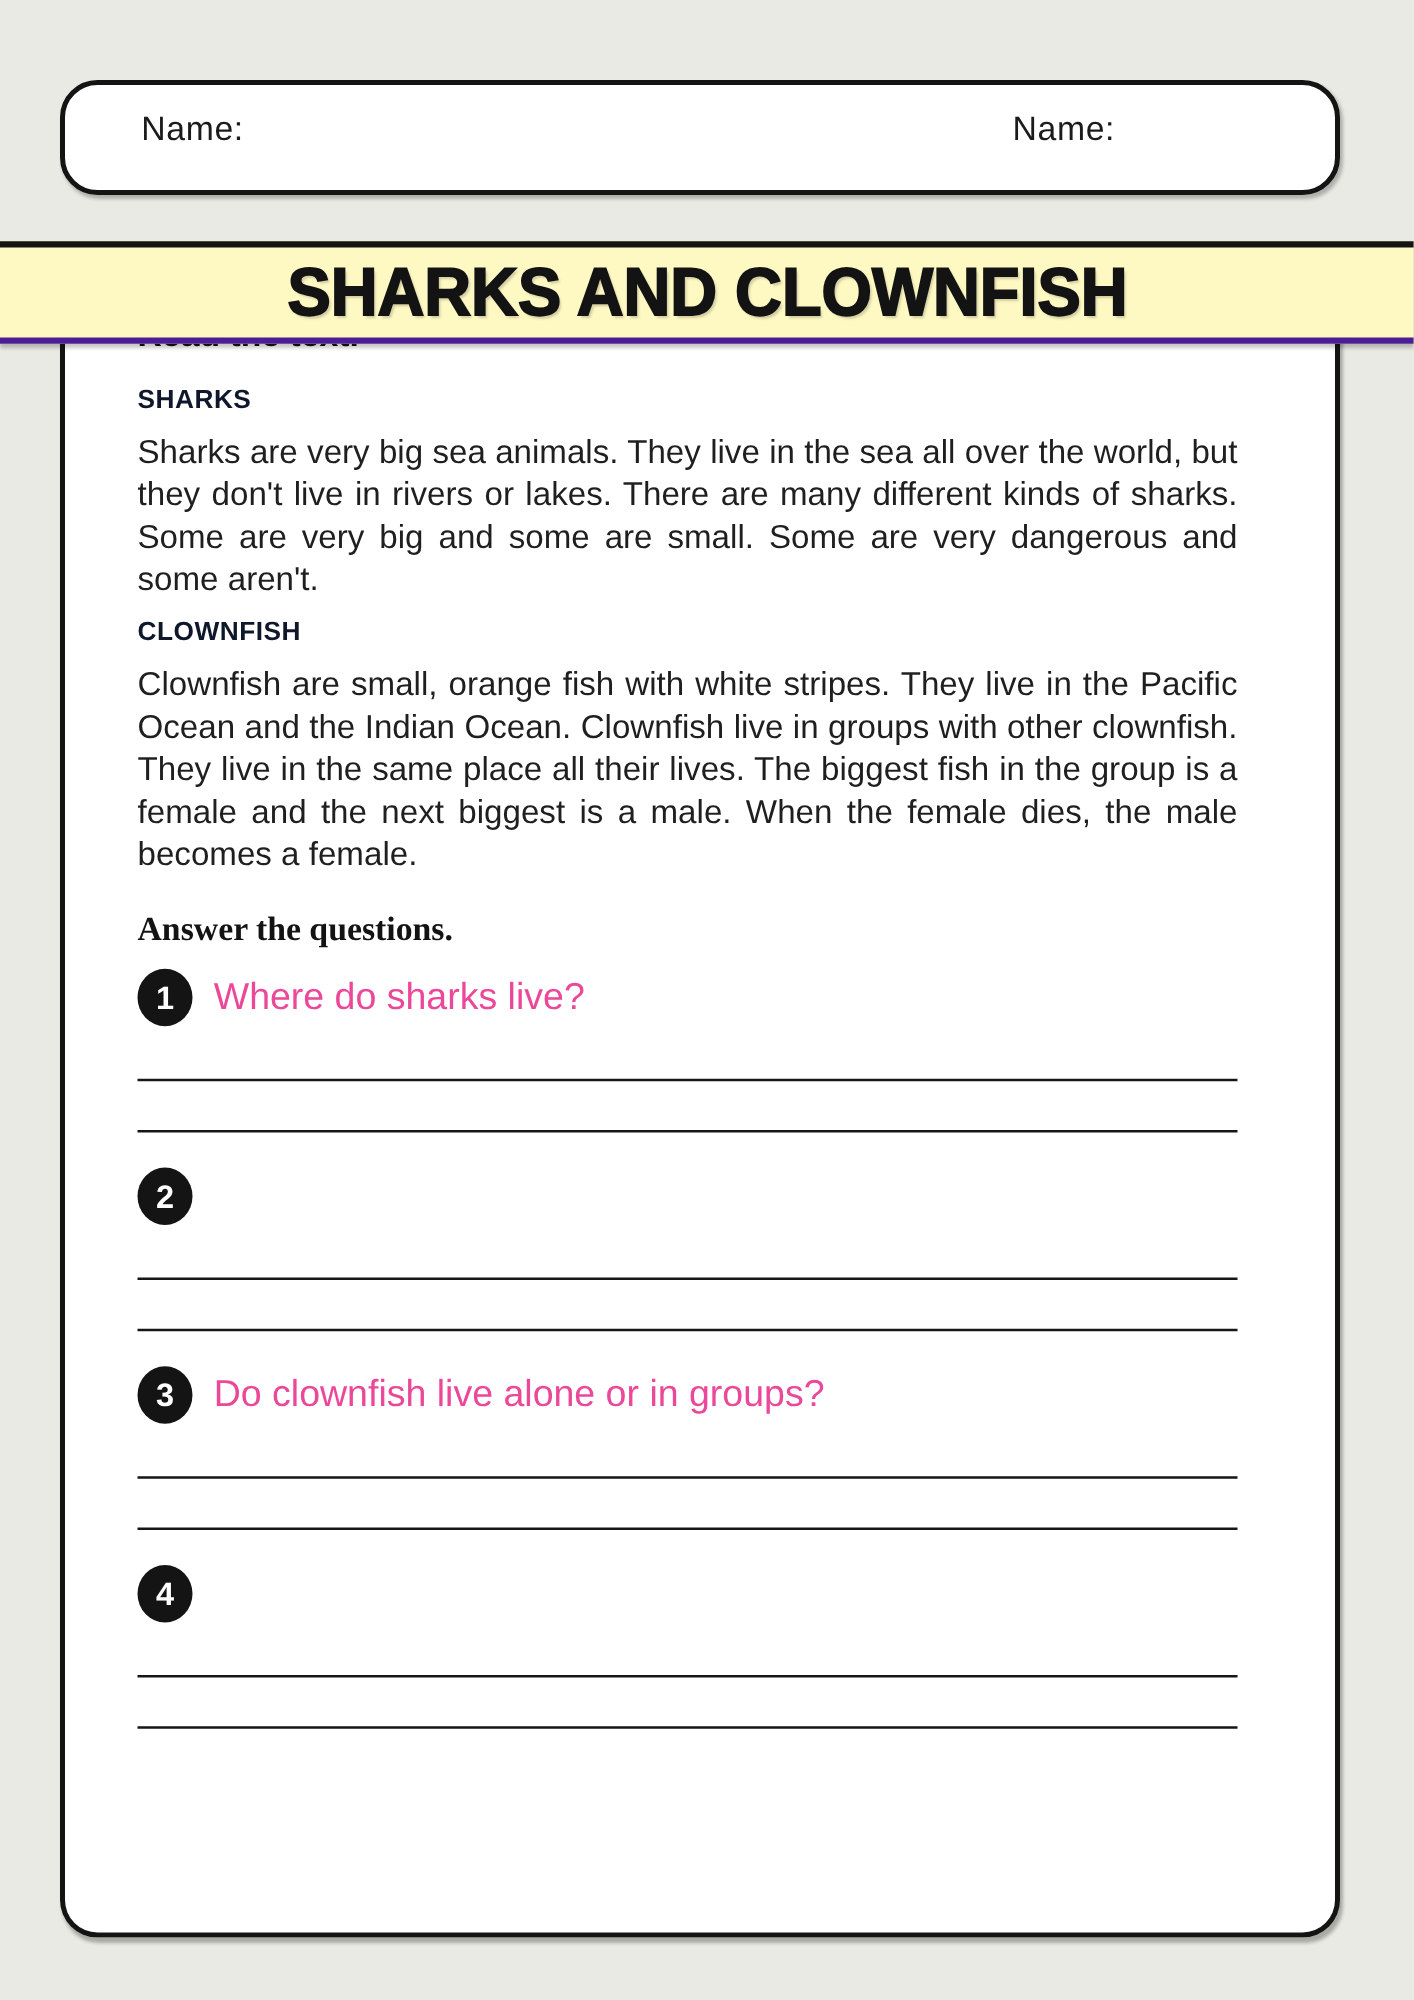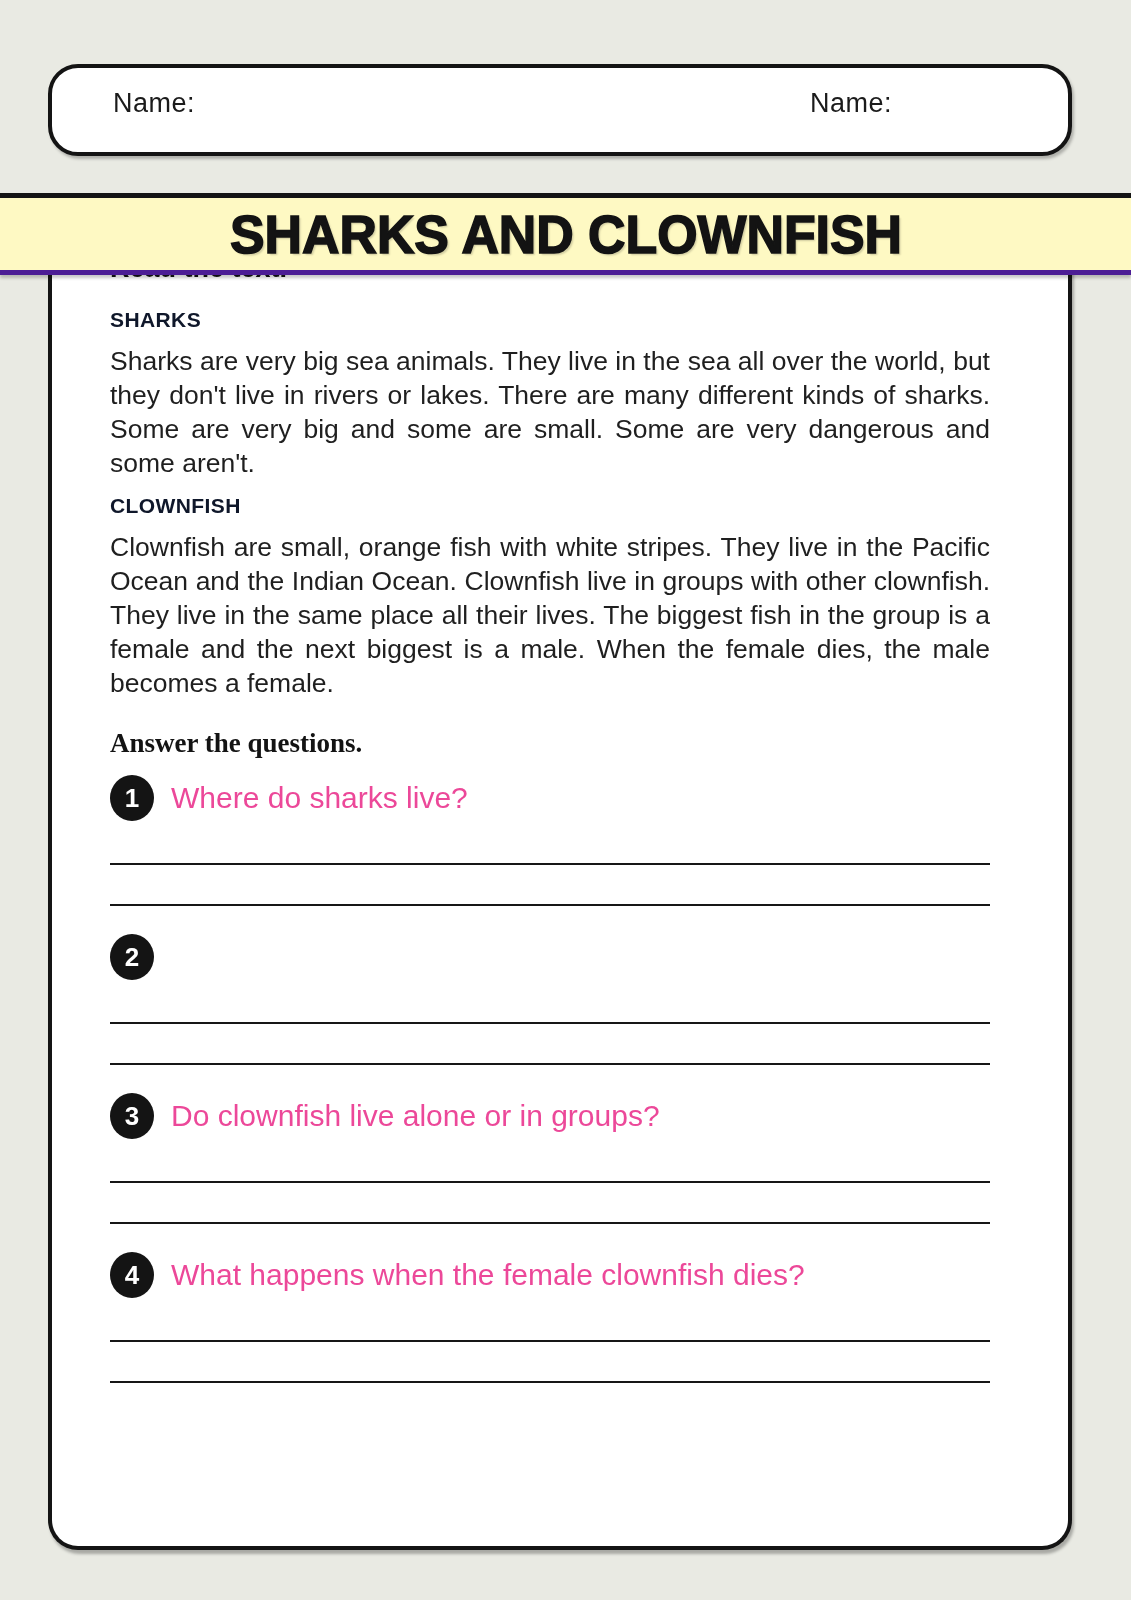--- a/index.html
+++ b/index.html
@@ -191,20 +191,19 @@
         <div class="q-circle">3</div>
         <div class="q-text">Do clownfish live alone or in groups?</div>
       </div>
       <div class="answer-line"></div>
       <div class="answer-line"></div>
     </div>
 
     <div class="question-block">
       <div class="question-row">
         <div class="q-circle">4</div>
-        <div class="q-text">What happens when the female clownfish dies?</div>
       </div>
       <div class="answer-line"></div>
       <div class="answer-line"></div>
     </div>
 
   </div>
 </div>
 
 </body></html>

